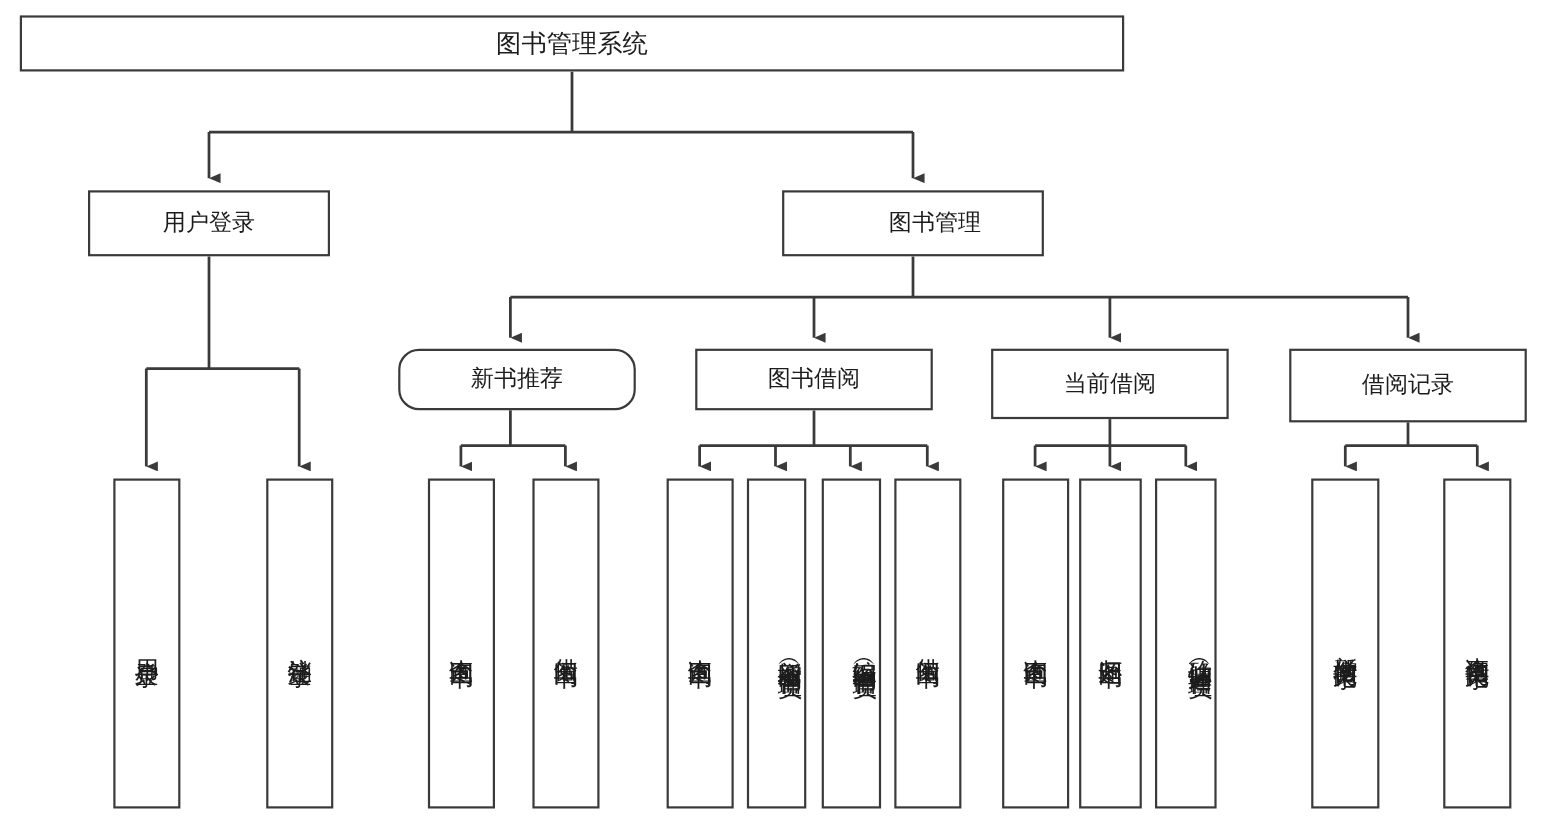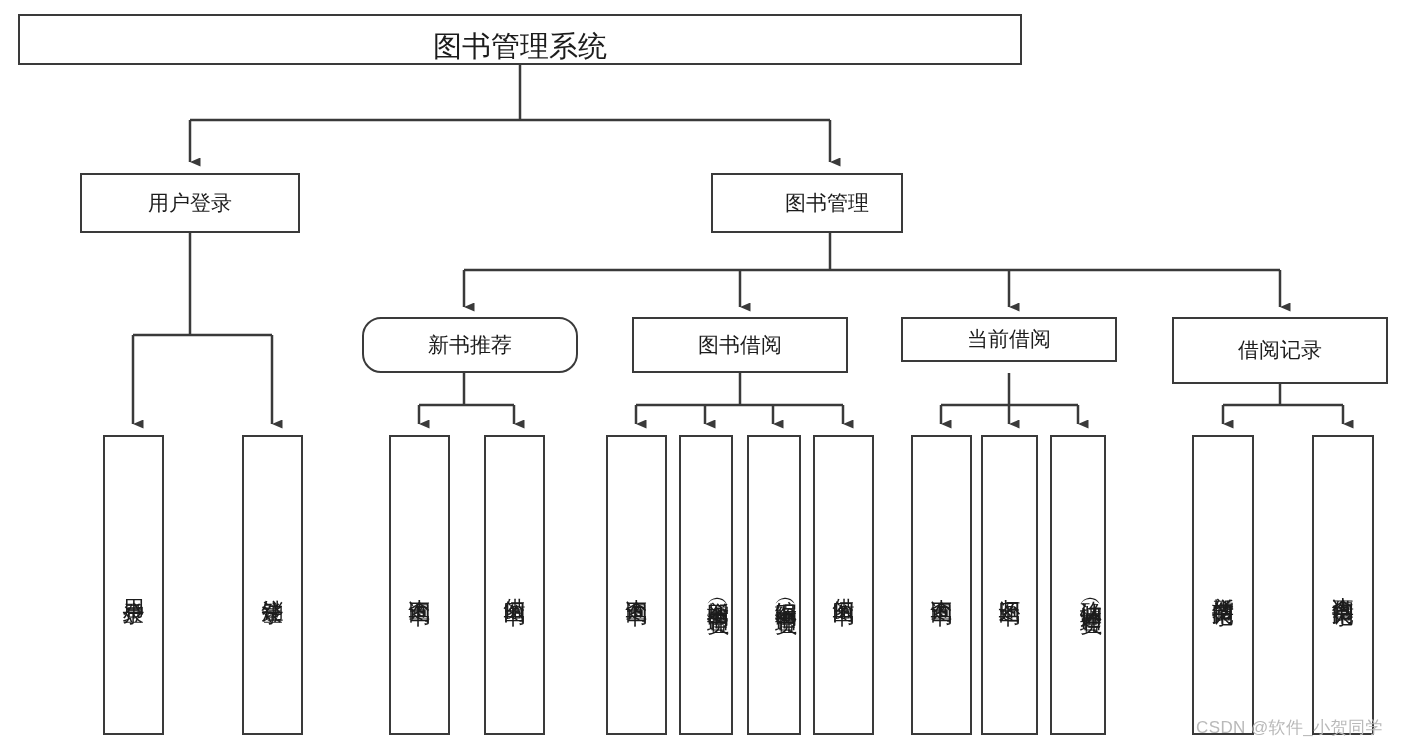--- a/index.html
+++ b/index.html
@@ -31,22 +31,21 @@
     border: 2.5px solid #3a3a3a;
     background: #ffffff;
     color: #1c1c1c;
     display: flex;
     align-items: center;
     justify-content: center;
     text-align: center;
     line-height: 1.18;
   }
   .node.root {
-    font-size: 29px;
-    align-items: flex-end;
+    font-size: 23px;
   }
   .node.branch {
     font-size: 21px;
   }
   .node.leaf {
     writing-mode: vertical-rl;
     text-orientation: upright;
     font-size: 22px;
     letter-spacing: 2px;
     align-items: flex-start;
@@ -121,31 +120,31 @@
     </g>
   </svg>
 
   <div class="node root" style="left:18px; top:14px; width:1004px; height:51px;">
     <span>图书管理系统</span>
   </div>
 
   <div class="node branch" style="left:80px; top:173px; width:220px; height:60px;">
     <span>用户登录</span>
   </div>
-  <div class="node branch" style="left:711px; top:173px; width:192px; height:60px;padding-left:40px;">
+  <div class="node branch" style="left:711px; top:173px; width:238px; height:60px;padding-left:40px;">
     <span>图书管理</span>
   </div>
 
   <div class="node branch" style="left:362px; top:317px; width:216px; height:56px;border-radius:19px;">
     <span>新书推荐</span>
   </div>
   <div class="node branch" style="left:632px; top:317px; width:216px; height:56px;text-align:right;">
     <span>图书借阅</span>
   </div>
-  <div class="node branch" style="left:901px; top:317px; width:216px; height:45px;">
+  <div class="node branch" style="left:901px; top:317px; width:216px; height:64px;">
     <span>当前借阅</span>
   </div>
   <div class="node branch" style="left:1172px; top:317px; width:216px; height:67px;">
     <span>借阅记录</span>
   </div>
 
   <div class="node leaf short" style="left:103px; top:435px; width:61px; height:300px;">
     <span>用户登录</span>
   </div>
   <div class="node leaf short" style="left:242px; top:435px; width:61px; height:300px;">
@@ -182,17 +181,14 @@
     <span>确认归还（管理员）</span>
   </div>
 
   <div class="node leaf short" style="left:1192px; top:435px; width:62px; height:300px;">
     <span>新增借阅记录</span>
   </div>
   <div class="node leaf short" style="left:1312px; top:435px; width:62px; height:300px;">
     <span>查询借阅记录</span>
   </div>
 
-  <div class="watermark" style="left:1196px; top:716px;">
-    <span>CSDN @软件_小贺同学</span>
-  </div>
 
 </div>
 
 </body></html>

